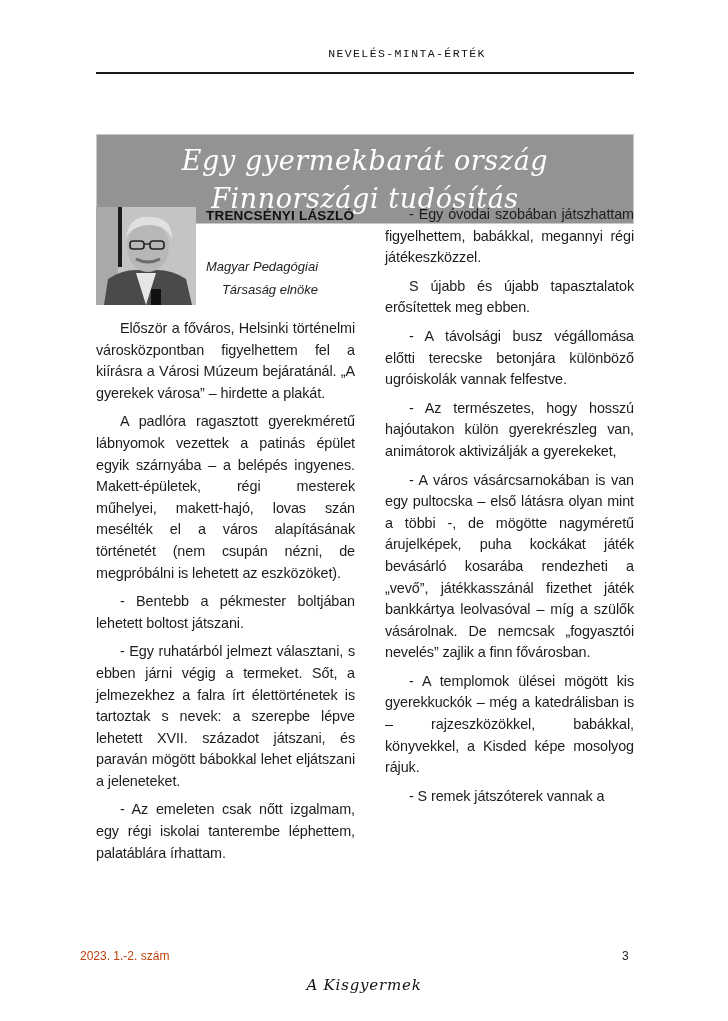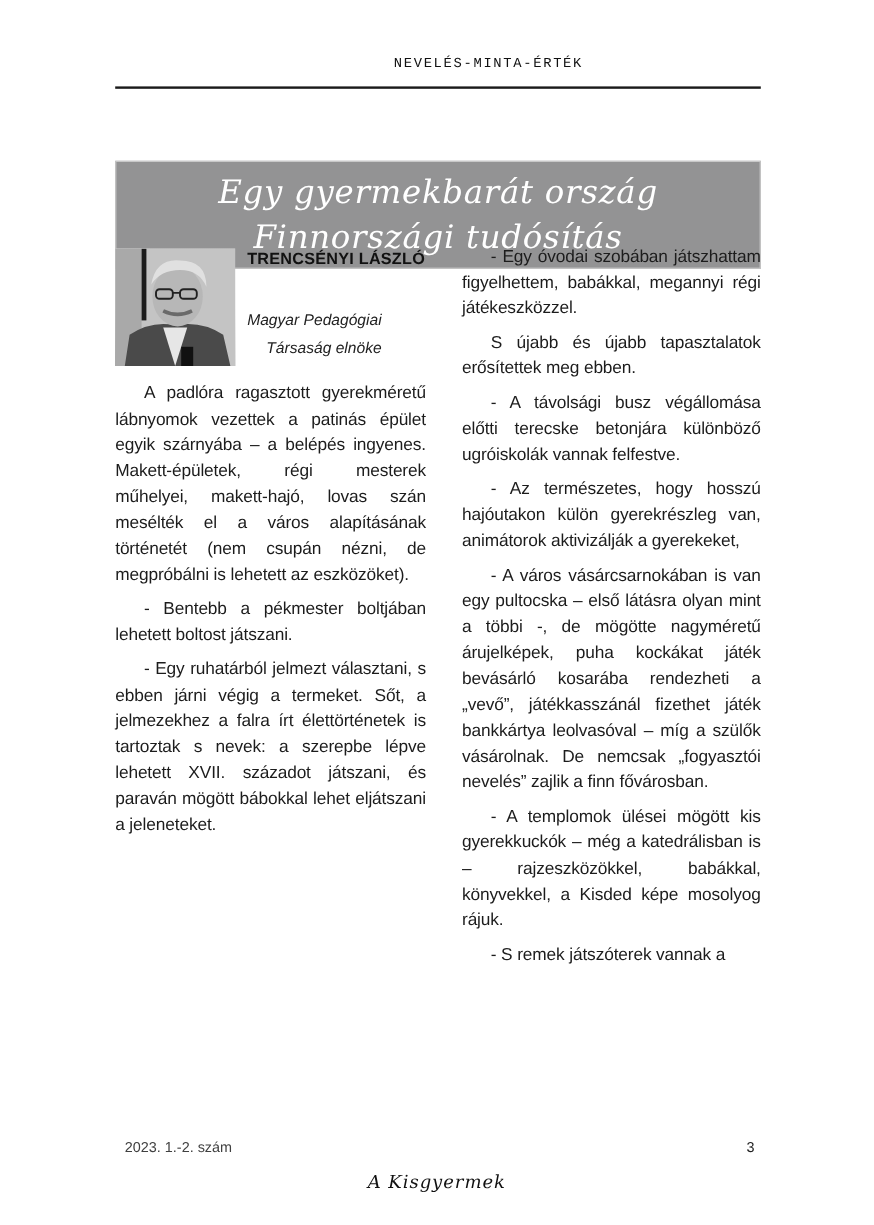--- a/index.html
+++ b/index.html
@@ -25,21 +25,21 @@
   .col p.italic { font-style: italic; }
 
   .author-block { position: absolute; left: 96px; top: 207px; width: 259px; height: 100px; text-align: right; }
   .photo { position: absolute; left: 0; top: 0; width: 100px; height: 98px; overflow: hidden;
     background: linear-gradient(180deg, #c9c9c9 0%, #b5b5b5 55%, #6b6b6b 100%); }
   .author-name { position: absolute; left: 110px; top: 1px; font-weight: bold; font-size: 13.5px;
     letter-spacing: 0.2px; color: #111; white-space: nowrap; }
   .author-role { position: absolute; left: 110px; top: 48px; font-style: italic; font-size: 13px;
     line-height: 23px; color: #222; }
 
-  .footer-issue { position: absolute; top: 949px; left: 104px; font-size: 12px; color: #404040; text-align: right; }
+  .footer-issue { position: absolute; top: 949px; left: 80px; font-size: 12px; color: #c2410c; text-align: right; }
   .footer-mag { position: absolute; top: 944px; left: 0; width: 728px; text-align: center;
     font-family: "DejaVu Serif", serif; font-style: italic; font-size: 15px; letter-spacing: 0.8px; color: #111; margin-top: 32px; }
   .footer-page { position: absolute; top: 949px; left: 622px; font-size: 12px; color: #222; }
 </style>
 </head>
 <body>
 
 <div class="running-head">NEVELÉS-MINTA-ÉRTÉK</div>
 <div class="head-rule"></div>
 
@@ -66,23 +66,25 @@
     </svg>
   </div>
   <div class="author-name">TRENCSÉNYI LÁSZLÓ</div>
   <div class="author-role">
     <div>Magyar Pedagógiai</div>
     <div>Társaság elnöke</div>
   </div>
 </div>
 
 <div class="col col-left">
+  <p>Először a főváros, Helsinki törté­nelmi városközpontban figyelhettem fel a kiírásra a Városi Múzeum bejá­ratánál. „A gyerekek városa” – hir­dette a plakát.</p>
   <p>A padlóra ragasztott gyerekmé­retű lábnyomok vezettek a patinás épület egyik szárnyába – a belé­pés ingyenes. Makett-épületek, régi mesterek műhelyei, makett-hajó, lovas szán mesélték el a város ala­pításának történetét (nem csupán nézni, de megpróbálni is lehetett az eszközöket).</p>
   <p>- Bentebb a pékmester boltjában lehetett boltost játszani.</p>
   <p>- Egy ruhatárból jelmezt válasz­tani, s ebben járni végig a termeket. Sőt, a jelmezekhez a falra írt élettör­ténetek is tartoztak s nevek: a sze­repbe lépve lehetett XVII. századot játszani, és paraván mögött bábok­kal lehet eljátszani a jeleneteket.</p>
+  <p>- Az emeleten csak nőtt izgal­mam, egy régi iskolai tanterembe léphettem, palatáblára írhattam.</p>
 </div>
 
 <div class="col col-right">
   <p>- Egy óvodai szobában játszhat­tam figyelhettem, babákkal, megannyi régi játékeszközzel.</p>
   <p>S újabb és újabb tapasztalatok erősítettek meg ebben.</p>
   <p>- A távolsági busz végállomása előtti terecske betonjára különböző ugróiskolák vannak felfestve.</p>
   <p>- Az természetes, hogy hosszú hajóutakon külön gyerekrészleg van, animátorok aktivizálják a gyerekeket,</p>
   <p>- A város vásárcsarnokában is van egy pultocska – első látás­ra olyan mint a többi -, de mögöt­te nagyméretű árujelképek, puha kockákat játék bevásárló kosarába rendezheti a „vevő”, játékkasszánál fizethet játék bankkártya leolvasó­val – míg a szülők vásárolnak. De nemcsak „fogyasztói nevelés” zajlik a finn fővárosban.</p>
   <p>- A templomok ülései mögött kis gyerekkuckók – még a katedrális­ban is – rajzeszközökkel, babákkal, könyvekkel, a Kisded képe moso­lyog rájuk.</p>
   <p>- S remek játszóterek vannak a</p>

